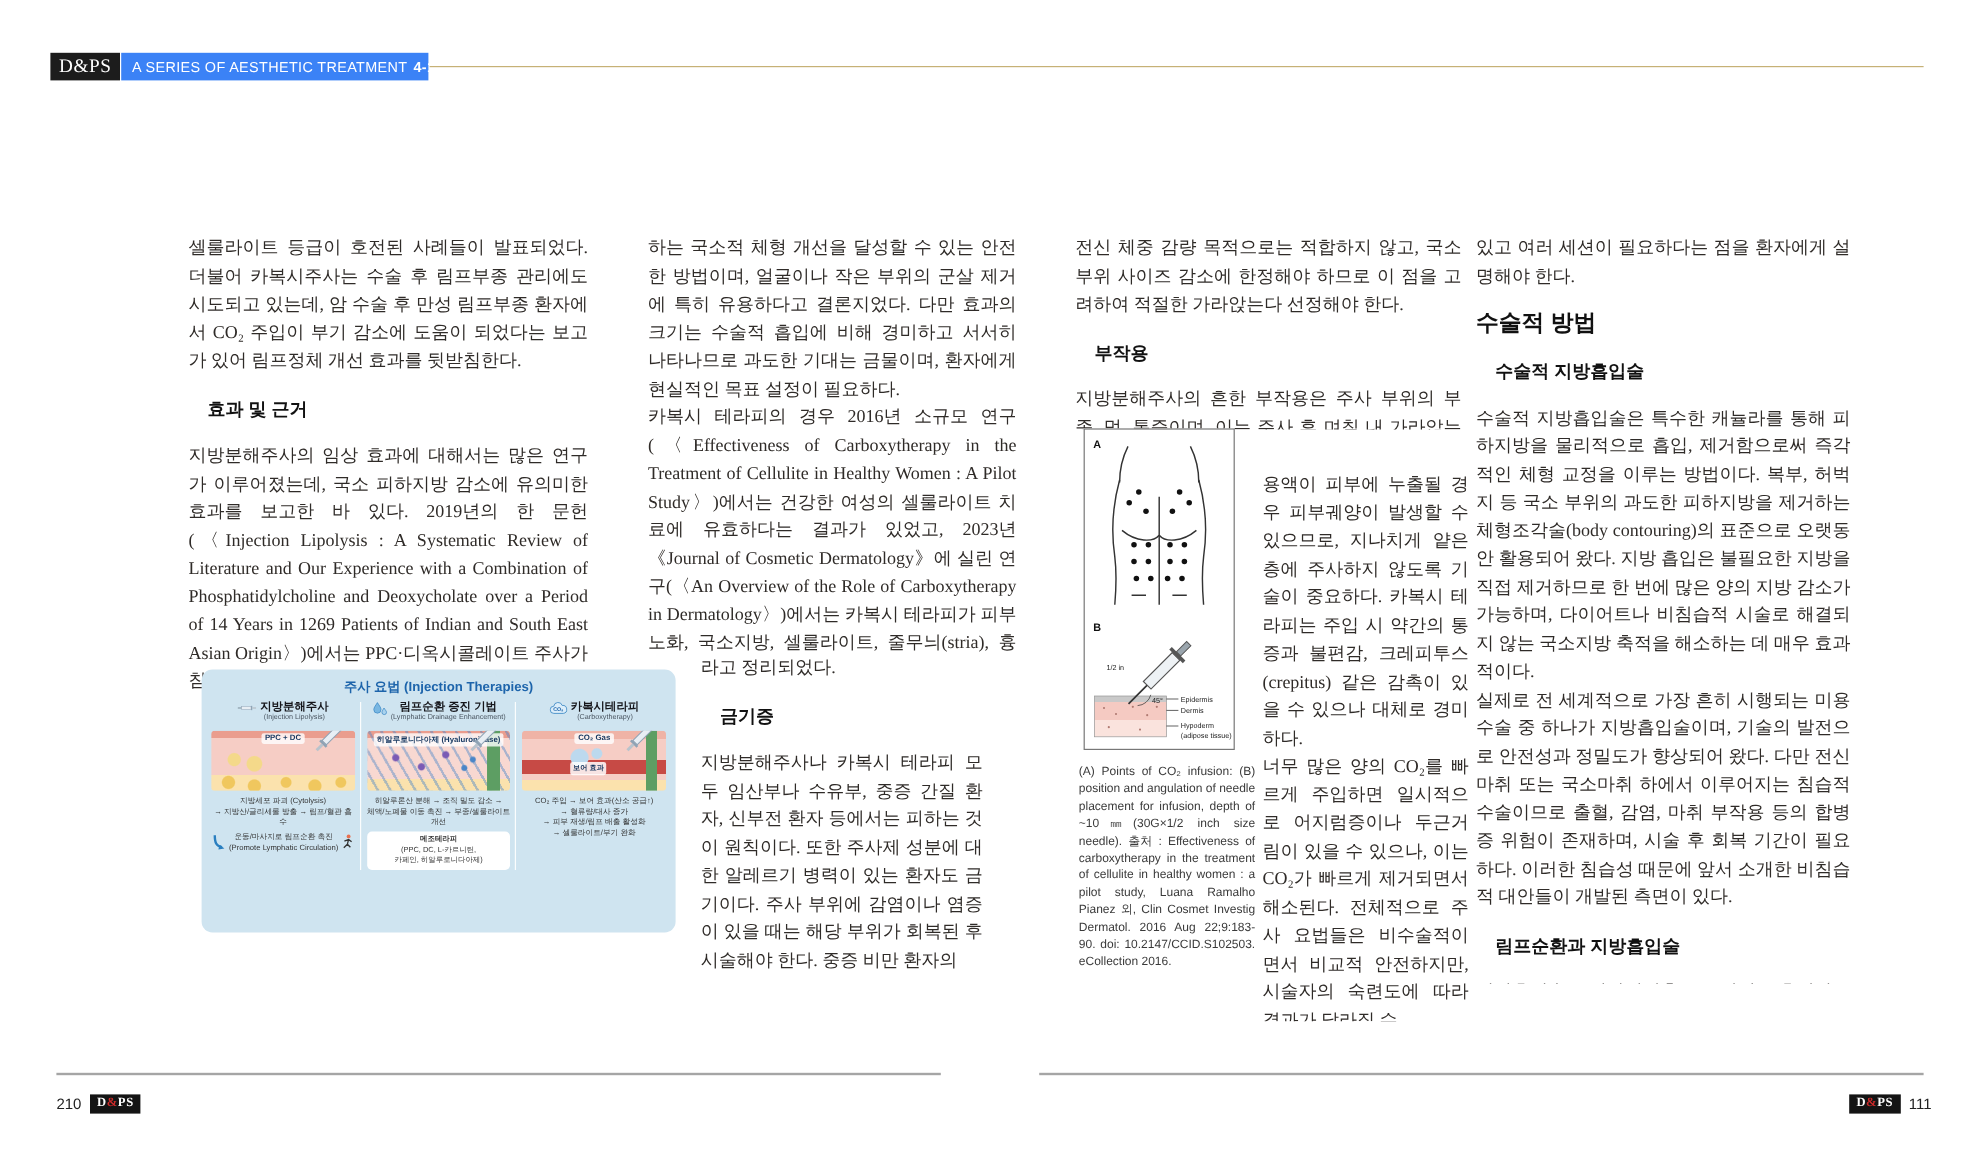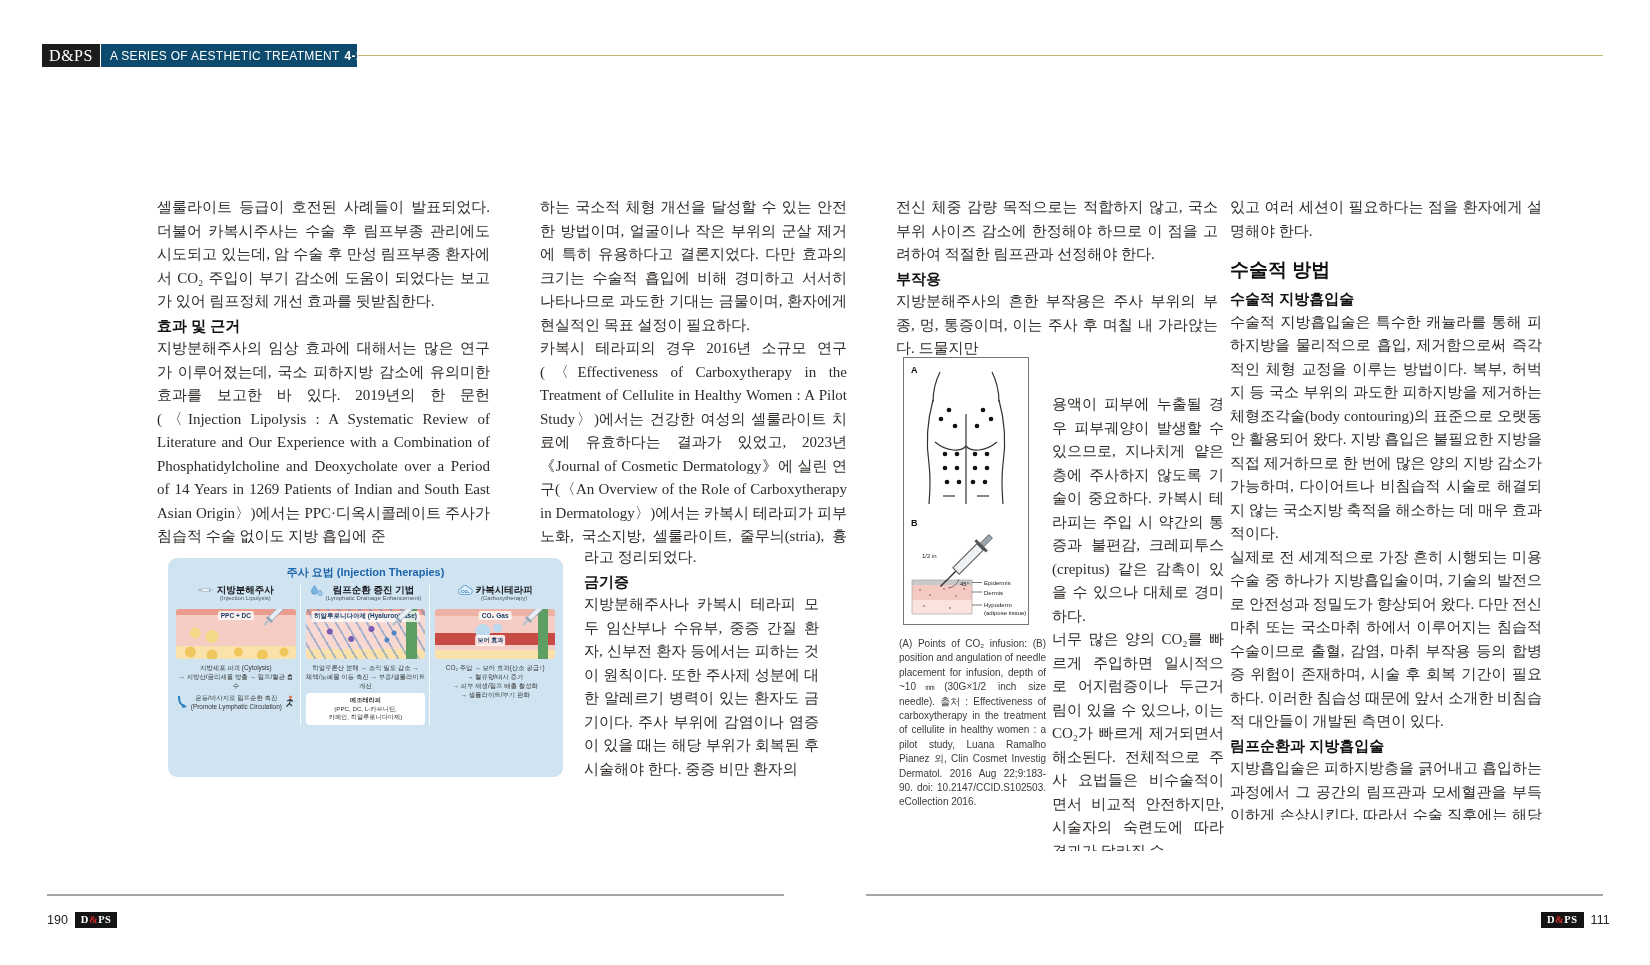--- a/index.html
+++ b/index.html
@@ -2,30 +2,30 @@
 <html><head>
 <meta charset="utf-8">
 <style>
   html,body{margin:0;padding:0;background:#ffffff;}
   .spread{position:relative;width:1604px;height:965px;background:#fff;overflow:hidden;
           font-family:"Liberation Serif","DejaVu Serif",serif;color:#2f2b28;padding-left:26px;}
 
   
   .hdr-black{position:absolute;left:42px;top:44px;width:58px;height:23px;background:#1c1c1c;
              color:#fff;font:16px "Liberation Serif",serif;display:flex;align-items:center;justify-content:center;letter-spacing:.5px;}
-  .hdr-gold{position:absolute;left:101px;top:44px;width:256px;height:23px;background:#0c4a6e;
+  .hdr-gold{position:absolute;left:101px;top:44px;width:256px;height:23px;background:#3b82f6;
             color:#fff;font:12px "Liberation Sans",sans-serif;display:flex;align-items:center;padding-left:9px;box-sizing:border-box;letter-spacing:.3px;white-space:nowrap;}
   .hdr-gold b{margin-left:5px;font-weight:bold;}
   .hdr-line{position:absolute;left:358px;top:55px;width:1245px;height:1px;background:#c6b176;}
 
   
   .col{position:absolute;font-size:15px;line-height:23.5px;text-align:justify;overflow:hidden;}
   .col p{margin:0;}
   .pre{white-space:pre-line;}
-  h3.kh{font:bold 15px "Liberation Sans","DejaVu Sans",sans-serif;line-height:23.5px;margin:0;color:#111;text-align:left;}
+  h3.kh{font:bold 15px "Liberation Sans","DejaVu Sans",sans-serif;line-height:23.5px;margin:16px;color:#111;text-align:left;}
   h2.kh2{font:bold 19px "Liberation Sans","DejaVu Sans",sans-serif;line-height:25px;margin:14px 0 5px 0;color:#111;text-align:left;}
 
   #col1{left:157px;top:196px;width:333px;height:618px;}
   #col2a{left:540px;top:196px;width:307px;height:350px;}
   #col2b{left:584px;top:546px;width:235px;height:268px;}
   #col3a{left:896px;top:196px;width:322px;height:162px;}
   #col3b{left:1052px;top:357px;width:172px;height:458px;margin-top:36px;}
   #col4{left:1230px;top:196px;width:312px;height:624px;}
 
   
@@ -222,21 +222,21 @@
         <div class="steps pre">CO₂ 주입 → 보어 효과(산소 공급↑)
 → 혈류량/대사 증가
 → 피부 재생/림프 배출 활성화
 → 셀룰라이트/부기 완화</div>
       </div>
 
     </div>
   </div>
 
   <div class="col" id="col3a">
-    <p class="pre">전신 체중 감량 목적으로는 적합하지 않고, 국소 부위 사이즈 감소에 한정해야 하므로 이 점을 고려하여 적절한 림프관과 선정해야 한다.</p>
+    <p class="pre">전신 체중 감량 목적으로는 적합하지 않고, 국소 부위 사이즈 감소에 한정해야 하므로 이 점을 고려하여 적절한 가라앉는다 선정해야 한다.</p>
     <h3 class="kh">부작용</h3>
     <p class="pre">지방분해주사의 흔한 부작용은 주사 부위의 부종, 멍, 통증이며, 이는 주사 후 며칠 내 가라앉는다. 드물지만</p>
   </div>
 
   <div class="figbox">
     <svg width="124" height="266" viewBox="0 0 124 266">
       <text x="7" y="15" class="flab">A</text>
 
       <g stroke="#333" stroke-width="1.2" fill="none">
         <path d="M36,14 C31,24 29,34 29,44"></path>
@@ -319,21 +319,21 @@
     <h3 class="kh">수술적 지방흡입술</h3>
     <p class="pre">수술적 지방흡입술은 특수한 캐뉼라를 통해 피하지방을 물리적으로 흡입, 제거함으로써 즉각적인 체형 교정을 이루는 방법이다. 복부, 허벅지 등 국소 부위의 과도한 피하지방을 제거하는 체형조각술(body contouring)의 표준으로 오랫동안 활용되어 왔다. 지방 흡입은 불필요한 지방을 직접 제거하므로 한 번에 많은 양의 지방 감소가 가능하며, 다이어트나 비침습적 시술로 해결되지 않는 국소지방 축적을 해소하는 데 매우 효과적이다.
 실제로 전 세계적으로 가장 흔히 시행되는 미용 수술 중 하나가 지방흡입술이며, 기술의 발전으로 안전성과 정밀도가 향상되어 왔다. 다만 전신마취 또는 국소마취 하에서 이루어지는 침습적 수술이므로 출혈, 감염, 마취 부작용 등의 합병증 위험이 존재하며, 시술 후 회복 기간이 필요하다. 이러한 침습성 때문에 앞서 소개한 비침습적 대안들이 개발된 측면이 있다.</p>
     <h3 class="kh">림프순환과 지방흡입술</h3>
     <p class="pre">지방흡입술은 피하지방층을 긁어내고 흡입하는 과정에서 그 공간의 림프관과 모세혈관을 부득이하게 손상시킨다. 따라서 수술 직후에는 해당 부위에 림프순환 장애로 인한 부종이 생기는 것이 정상이며, 이를 관리하기 위해 수술 후 압박붕대나 압박복을 착용하여 잔</p>
   </div>
 
   <div class="rule rule-l"></div>
   <div class="rule rule-r"></div>
   <div class="pgno pg-l">
-    <span>190</span>
+    <span>210</span>
     <span class="dpsbox"><span>D</span><span class="amp">&amp;</span><span>PS</span></span>
   </div>
   <div class="pgno pg-r">
     <span class="dpsbox"><span>D</span><span class="amp">&amp;</span><span>PS</span></span>
     <span>111</span>
   </div>
 
 </div>
 
 </body></html>

